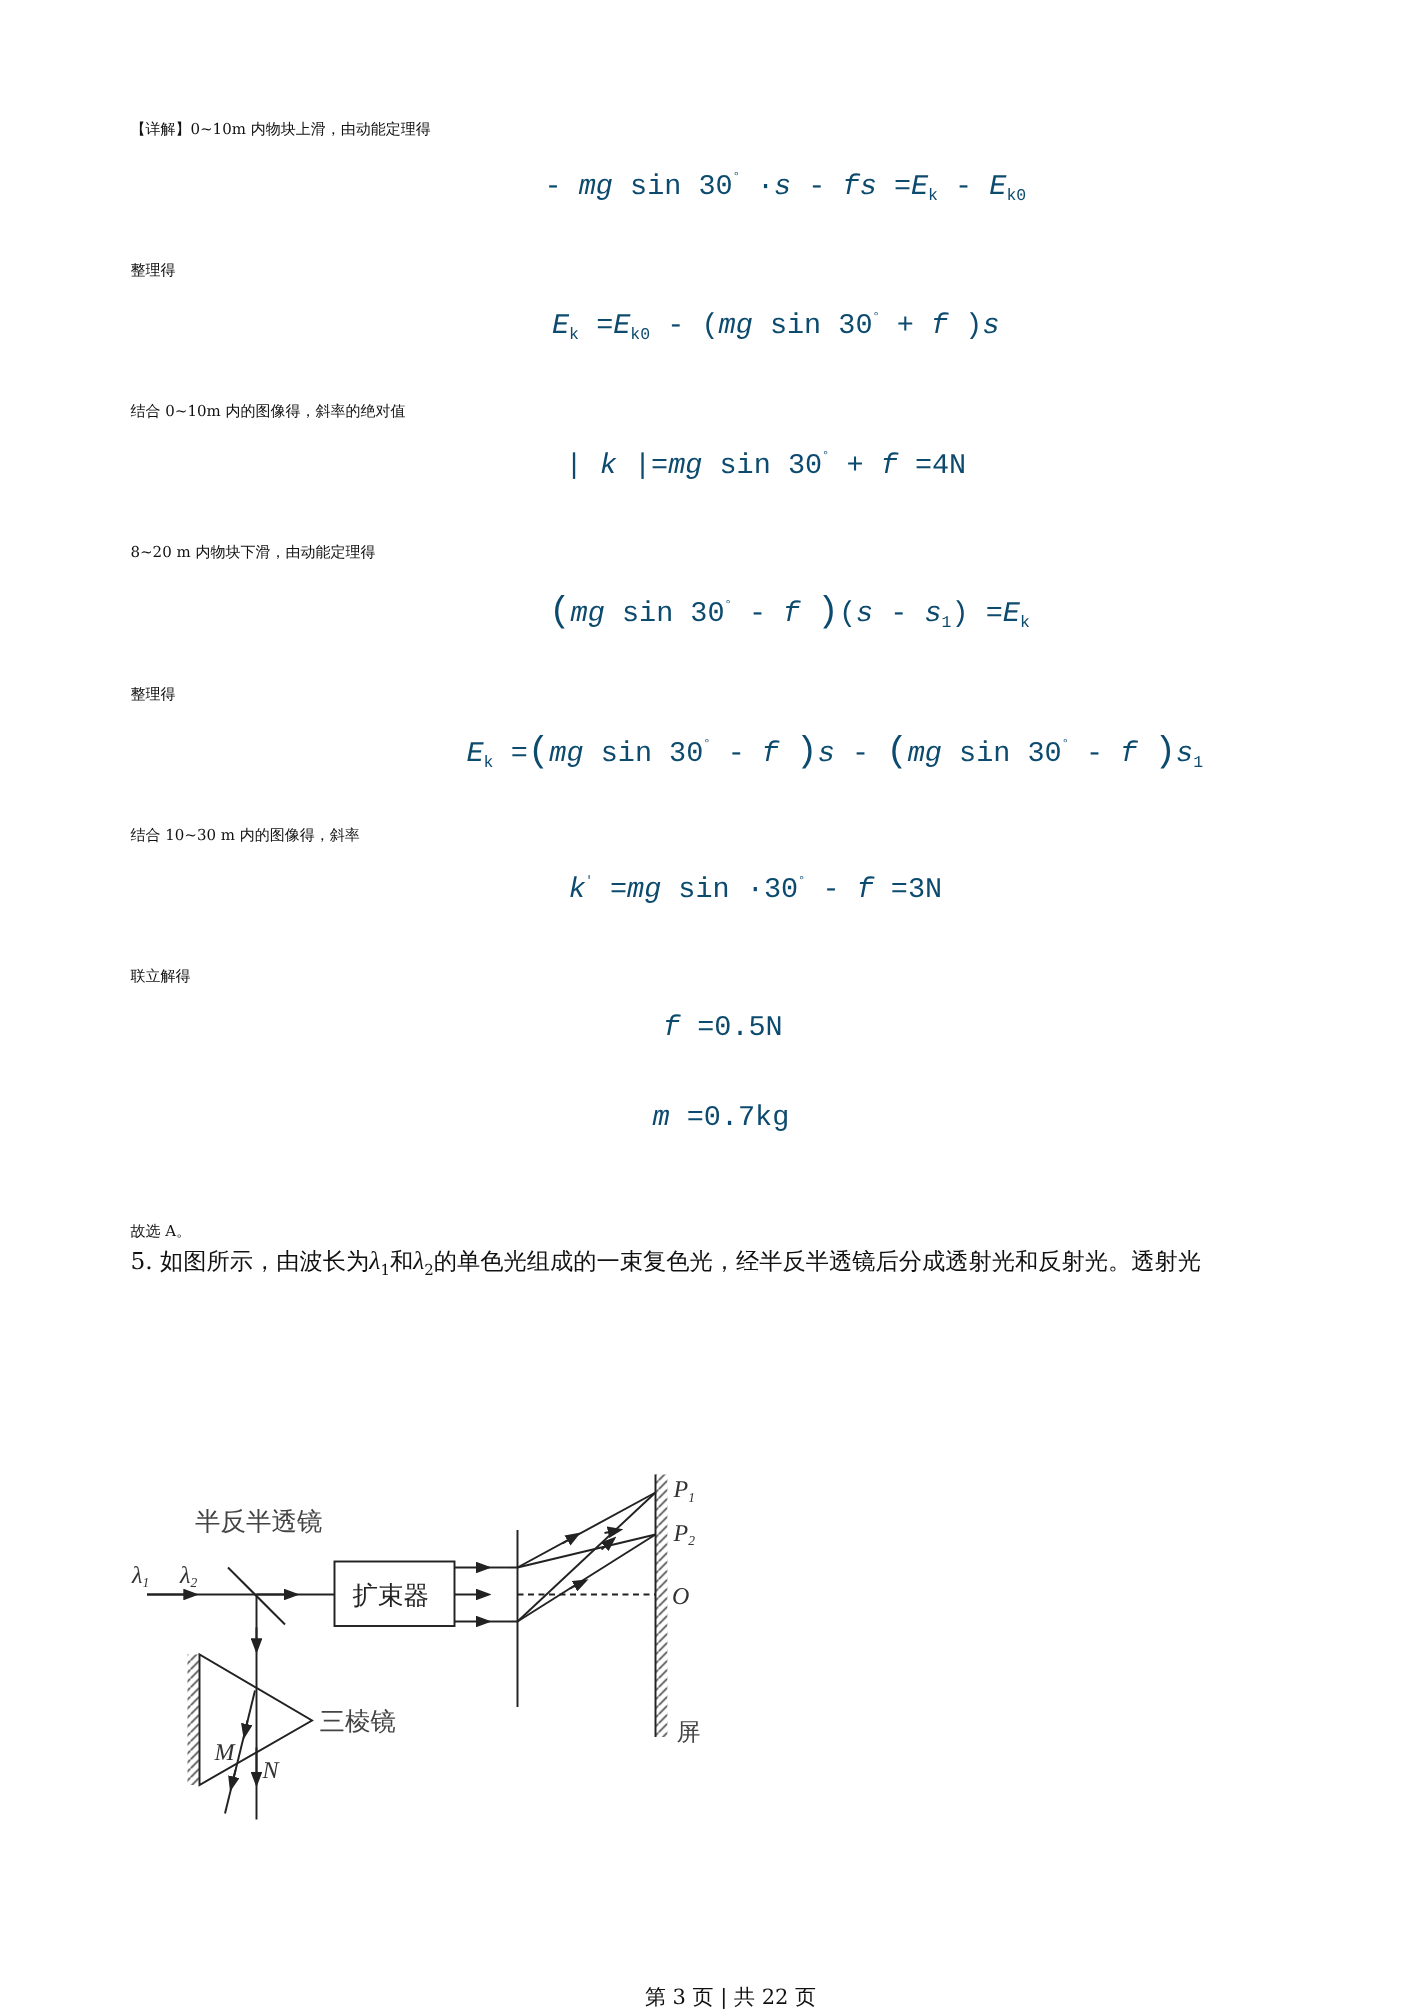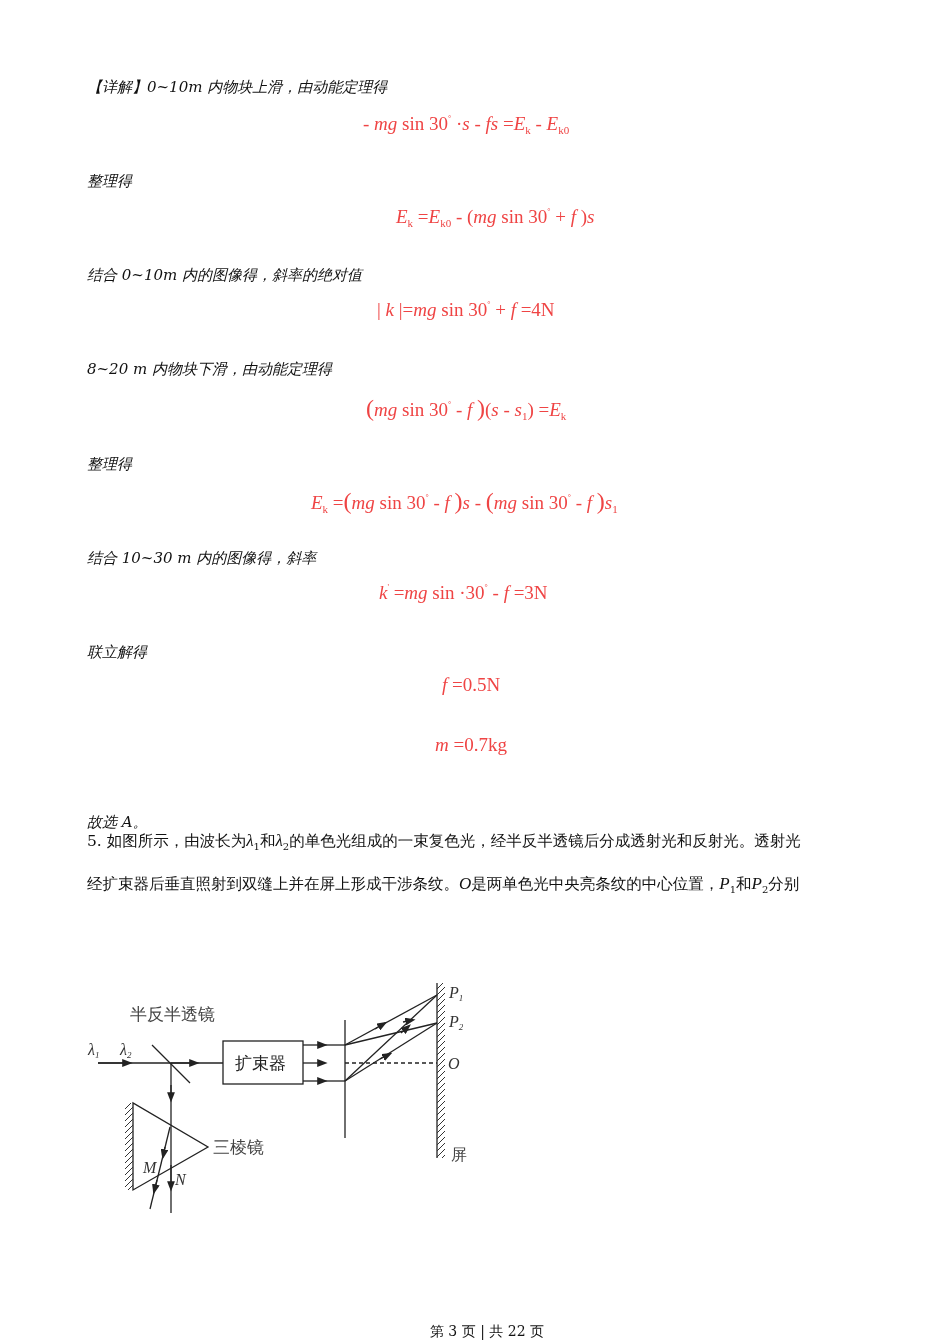--- a/index.html
+++ b/index.html
@@ -1,39 +1,39 @@
 <!DOCTYPE html>
 <html><head>
 <meta charset="utf-8">
 <style>
   html, body { margin:0; padding:0; background:#ffffff; }
   body { width:950px; height:1344px; position:relative; overflow:hidden;
          font-family:"DejaVu Serif","Liberation Serif",serif; color:#111; }
-  .txt { position:absolute; left:87px; font-size:15px; line-height:20px; white-space:nowrap;font-style:italic; }
-  .eq { position:absolute; font-family:Liberation Serif, serif; font-size:19px; white-space:nowrap; color:#ef4444; }
+  .txt { position:absolute; left:87px; font-size:10px; line-height:20px; white-space:nowrap; }
+  .eq { position:absolute; font-family:Liberation Mono, monospace; font-size:19px; white-space:nowrap; color:#0c4a6e; }
   .eq i { font-style:italic; }
   .eq sub { font-size:11px; vertical-align:-4px; }
   .eq sup { font-size:8px; vertical-align:9px; }
   .para { position:absolute; left:87px; width:780px; font-size:15.5px; line-height:37px; }
   .para span.l { display:block; white-space:nowrap; }
   .para i { font-family:"Liberation Serif",serif; font-style:italic; font-size:17px; }
   .para sub { font-size:10px; }
   .footer { position:absolute; top:1323px; left:0; width:950px; text-align:center; font-size:14px;padding-left:12px; }
   svg { position:absolute; left:85px; top:975px; }
 </style>
 </head>
 <body>
 
 <div class="txt" style="top:77px;"><span>【详解】</span><span>0~10m 内物块上滑，由动能定理得</span></div>
 
 <div class="eq" style="top:113px; left:363px;">- <i>mg</i> sin 30<sup>°</sup> ·<i>s</i> - <i>fs</i> =<i>E</i><sub>k</sub> - <i>E</i><sub>k0</sub></div>
 
 <div class="txt" style="top:171px;">整理得</div>
 
-<div class="eq" style="top:206px; left:368px;margin-left:28px;"><i>E</i><sub>k</sub> =<i>E</i><sub>k0</sub> - (<i>mg</i> sin 30<sup>°</sup> + <i>f</i> )<i>s</i></div>
+<div class="eq" style="top:206px; left:368px;"><i>E</i><sub>k</sub> =<i>E</i><sub>k0</sub> - (<i>mg</i> sin 30<sup>°</sup> + <i>f</i> )<i>s</i></div>
 
 <div class="txt" style="top:265px;">结合 0~10m 内的图像得，斜率的绝对值</div>
 
 <div class="eq" style="top:299px; left:377px;">| <i>k</i> |=<i>mg</i> sin 30<sup>°</sup> + <i>f</i> =4N</div>
 
 <div class="txt" style="top:359px;">8~20 m 内物块下滑，由动能定理得</div>
 
 <div class="eq" style="top:395px; left:366px;"><span style="font-size:24px">(</span><i>mg</i> sin 30<sup>°</sup> - <i>f</i> <span style="font-size:24px">)</span>(<i>s</i> - <i>s</i><sub>1</sub>) =<i>E</i><sub>k</sub></div>
 
 <div class="txt" style="top:454px;">整理得</div>
@@ -47,21 +47,20 @@
 <div class="txt" style="top:642px;">联立解得</div>
 
 <div class="eq" style="top:674px; left:442px;"><i>f</i> =0.5N</div>
 
 <div class="eq" style="top:734px; left:435px;"><i>m</i> =0.7kg</div>
 
 <div class="txt" style="top:796px;margin-top:16px;">故选 A。</div>
 
 <div class="para" style="top:822px;">
   <span class="l">5. 如图所示，由波长为<i>λ</i><sub>1</sub>和<i>λ</i><sub>2</sub>的单色光组成的一束复色光，经半反半透镜后分成透射光和反射光。透射光</span>
-  <span class="l">经扩束器后垂直照射到双缝上并在屏上形成干涉条纹。<i>O</i>是两单色光中央亮条纹的中心位置，<i>P</i><sub>1</sub>和<i>P</i><sub>2</sub>分别</span>
 </div>
 
 <svg width="400" height="250" viewBox="0 0 400 250">
   <defs>
     <marker id="ar" markerWidth="8" markerHeight="6" refX="6" refY="3" orient="auto">
       <path d="M0,0 L8,3 L0,6 Z" fill="#222"></path>
     </marker>
     <pattern id="hatch" width="6" height="6" patternUnits="userSpaceOnUse">
       <path d="M6,0 L0,6" stroke="#333" stroke-width="1"></path>
     </pattern>

